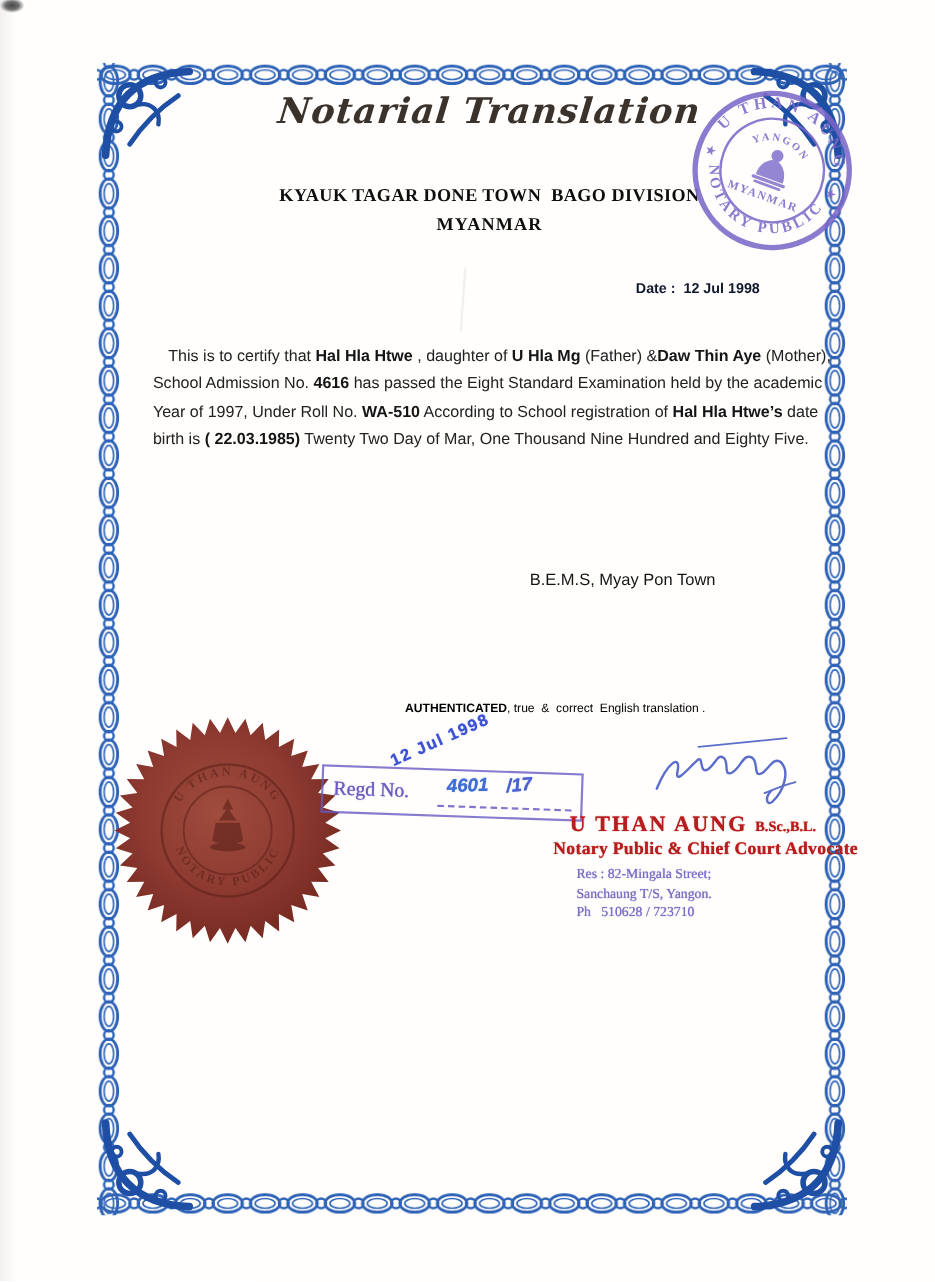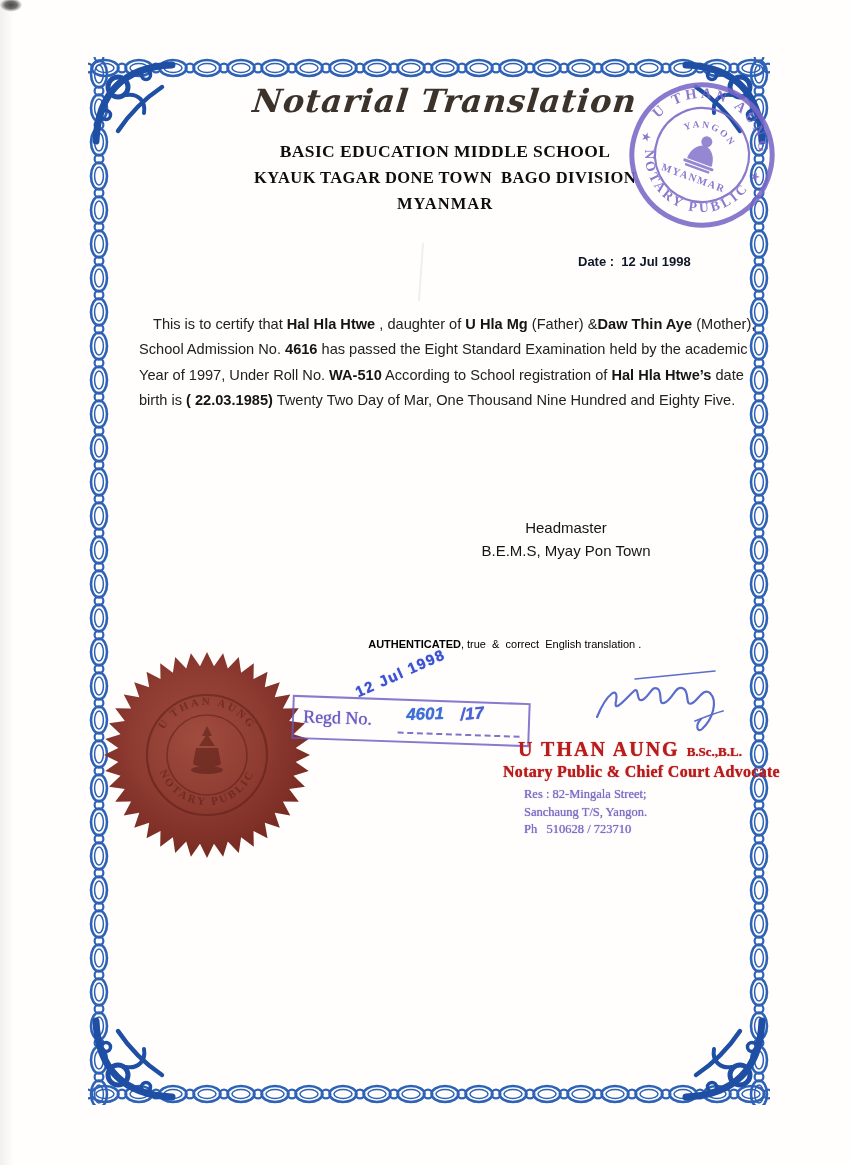--- a/index.html
+++ b/index.html
@@ -111,21 +111,20 @@
     <g transform="translate(660,0)">
         <rect width="22" height="1048" fill="url(#chV)"></rect>
       </g>
     <use href="#cornTL"></use>
     <use href="#cornTL" transform="translate(682,0) scale(-1,1)"></use>
     <use href="#cornTL" transform="translate(0,1048) scale(1,-1)"></use>
     <use href="#cornTL" transform="translate(682,1048) scale(-1,-1)"></use>
   </svg>
 
   <div class="abs title-script">Notarial Translation</div>
-  <div class="abs school-line sl1">BASIC EDUCATION MIDDLE SCHOOL</div>
   <div class="abs school-line sl2 pre">KYAUK TAGAR DONE TOWN  BAGO DIVISION</div>
   <div class="abs school-line sl3">MYANMAR</div>
   <div class="abs date-line pre">Date :  12 Jul 1998</div>
 
   <svg class="abs round-stamp" width="152" height="152" viewBox="0 0 152 152">
     <defs>
       <path id="arcT" d="M 76,76 m -57,0 a 57,57 0 1 1 114,0"></path>
       <path id="arcB" d="M 76,76 m -57,0 a 57,57 0 0 0 114,0"></path>
       <path id="arcIT" d="M 76,76 m -35,8 a 35,35 0 1 1 70,0"></path>
     </defs>
@@ -154,21 +153,20 @@
   </svg>
 
   <div class="abs paragraph">
       <div class="para-line line0"><span>This is to certify that </span><span class="b">Hal Hla Htwe</span><span> , daughter of </span><span class="b">U Hla Mg</span><span> (Father) &amp;</span><span class="b">Daw Thin Aye</span><span> (Mother),</span></div>
       <div class="para-line line1"><span>School Admission No. </span><span class="b">4616</span><span> has passed the Eight Standard Examination held by the academic</span></div>
       <div class="para-line line2"><span>Year of 1997, Under Roll No. </span><span class="b">WA-510</span><span> According to School registration of </span><span class="b">Hal Hla Htwe’s</span><span> date</span></div>
       <div class="para-line line3"><span>birth is </span><span class="b">( 22.03.1985)</span><span> Twenty Two Day of Mar, One Thousand Nine Hundred and Eighty Five.</span></div>
     </div>
 
   <div class="abs sig-block">
-    <div>Headmaster</div>
     <div>B.E.M.S, Myay Pon Town</div>
   </div>
 
   <div class="abs auth-line pre">
     <span class="em">AUTHENTICATED</span><span>, true  &amp;  correct  English translation .</span>
   </div>
 
   <div class="abs diag-date stamp-ink">12 Jul 1998</div>
 
   <svg class="abs seal" width="214" height="214" viewBox="0 0 214 214">

